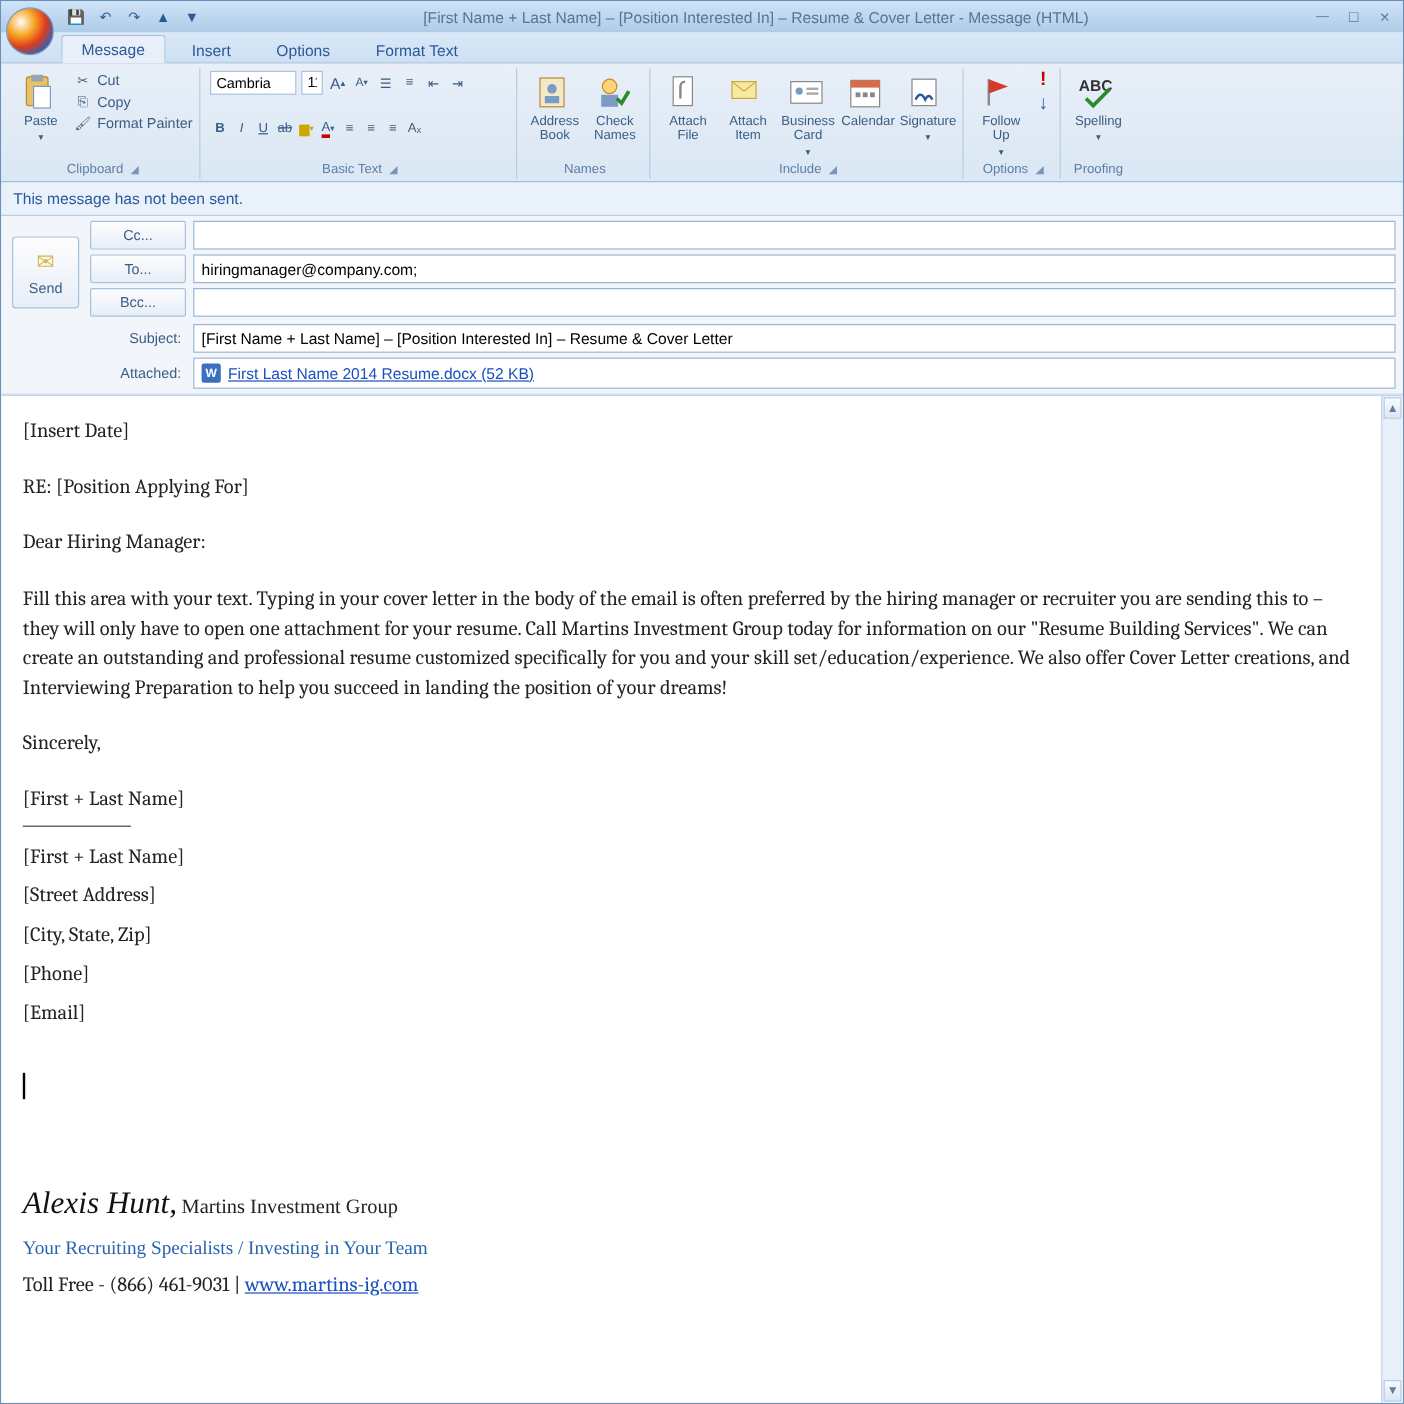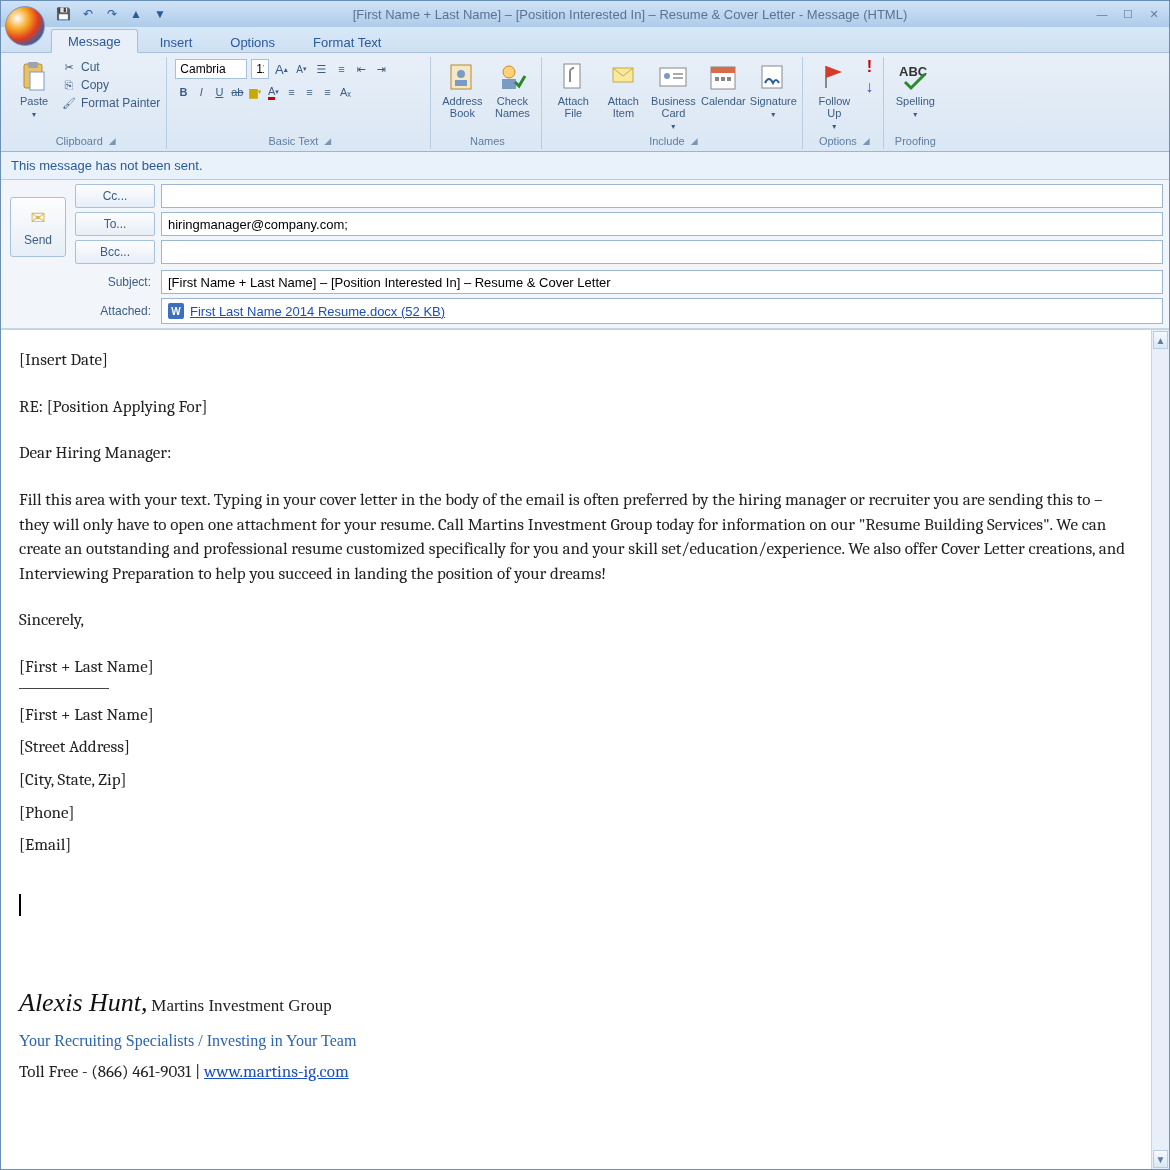--- a/index.html
+++ b/index.html
@@ -102,25 +102,25 @@
     gap: 6px;
   }
   .group-label .dlg { font-size: 9px; color: #7a96b6; }
   .big-btn {
     width: 46px;
     display: flex; flex-direction: column; align-items: center; justify-content: flex-start;
     padding: 2px 2px 0;
     font-size: 11px; color: #3b5d84; text-align: center; line-height: 12px;
     gap: 2px;
   }
-  .big-btn .ico { width: 32px; height: 32px; display:flex;align-items:center;justify-content:center; }
+  .big-btn .ico { width: 32px; height: 32px; display:flex;align-items:center;}
   .small-row { display:flex; align-items:center; gap:4px; margin-bottom:2px; }
   .sml { width:16px;height:16px;display:flex;align-items:center;justify-content:center;color:#3b5d84;font-size:11px; }
   .sml-label { font-size:12px;color:#3b5d84; }
-  .font-row { display:flex; gap:4px; align-items:center; margin-bottom:3px;}
+  .font-row { display:flex; gap:4px; align-items:center; margin-bottom:18px;}
   .font-name { width:72px;height:20px;border:1px solid #a7c0db;background:#fff;font-size:12px;padding:1px 4px; }
   .font-size { width:18px;height:20px;border:1px solid #a7c0db;background:#fff;font-size:12px;padding:1px 4px;text-align:center; }
   .fmt-row { display:flex; gap:2px; }
   .fmt-row .sml { border:0; }
   .col { display:flex;flex-direction:column; }
 
   
   .infobar {
     background: #e9f1fb;
     border-bottom: 1px solid #b8cde3;

